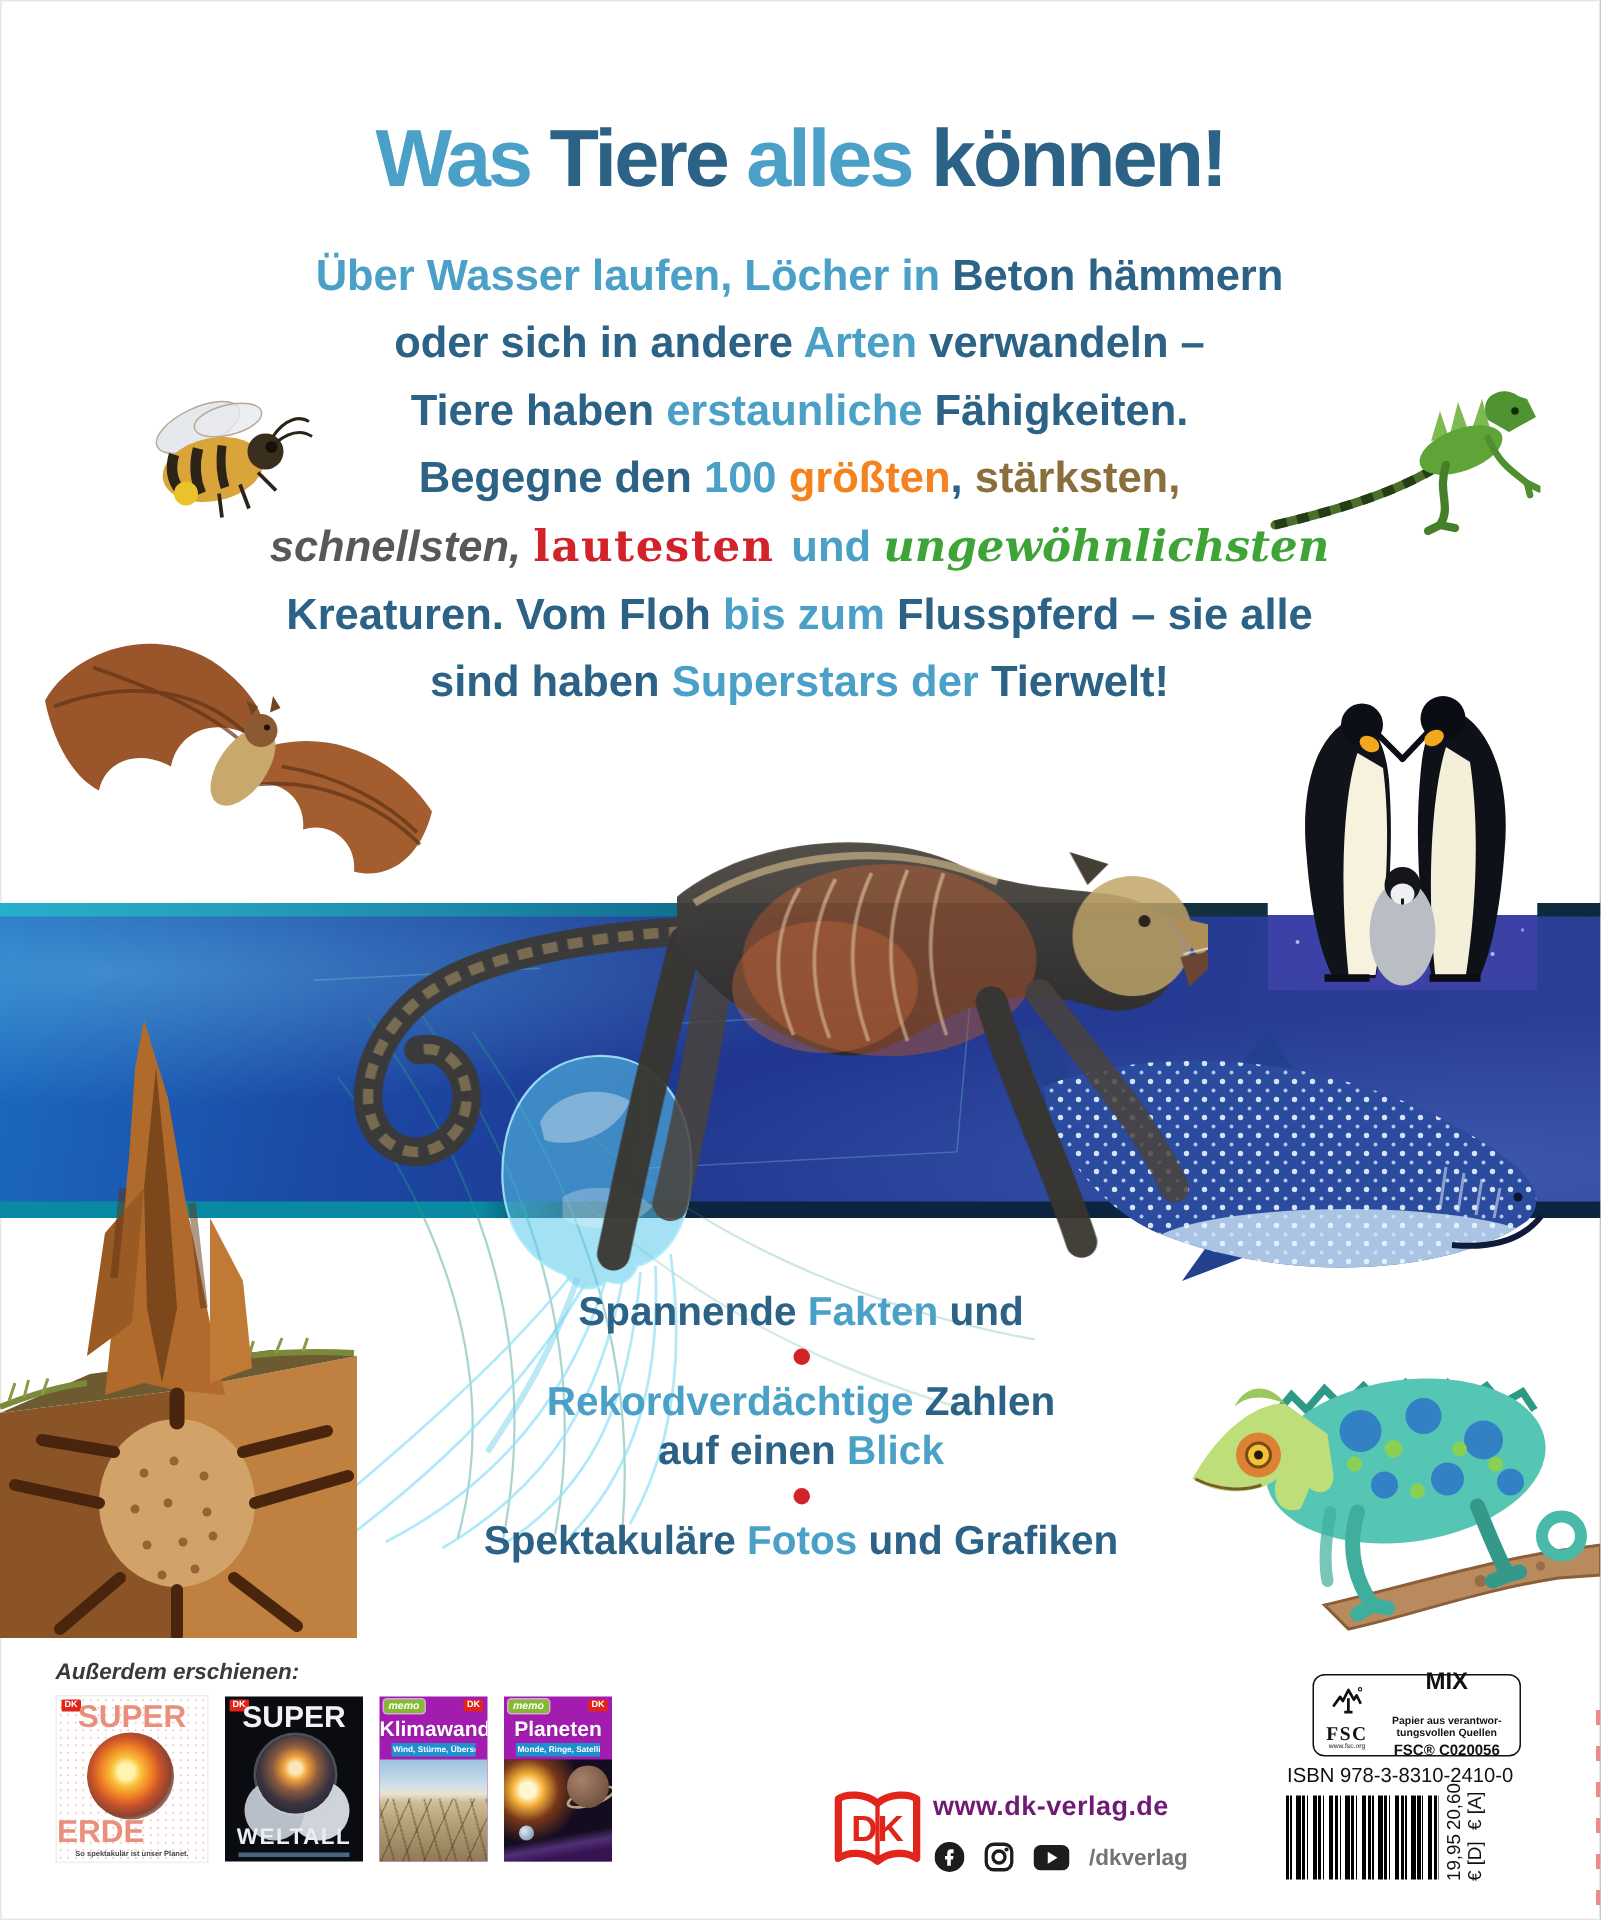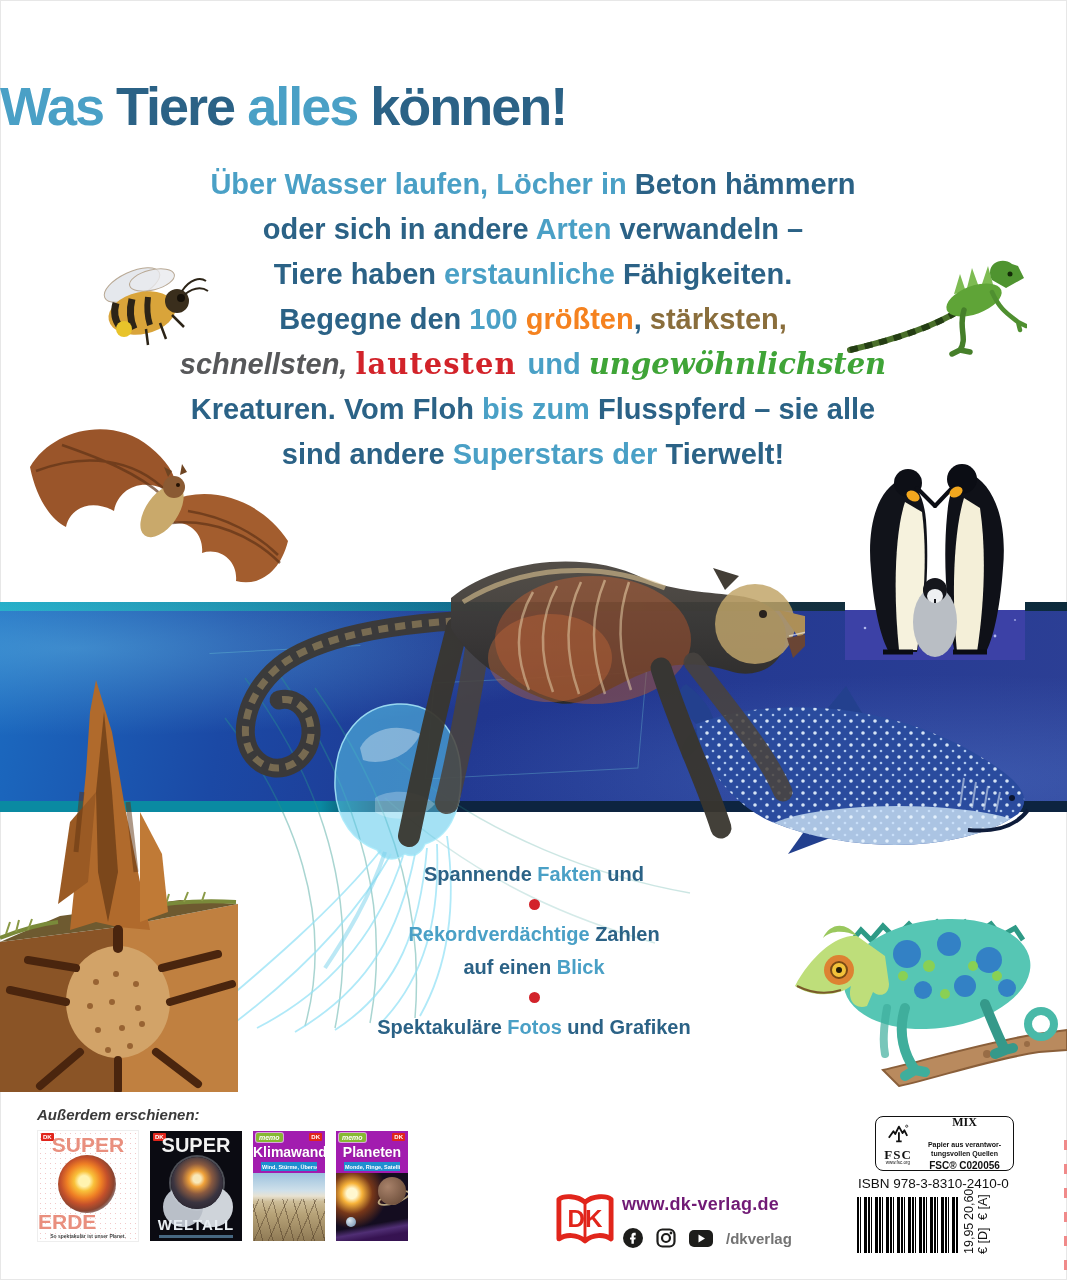--- a/index.html
+++ b/index.html
@@ -9,39 +9,39 @@
 
   
   .seg-dark{color:var(--accent-dark,#2b6286);}
   .seg-light{color:var(--accent-light,#4aa0c6);}
   .seg-orange{color:var(--orange,#f5821f);}
   .seg-brown{color:var(--brown,#8a6e3c);}
   .seg-grayital{color:var(--gray,#57585a);font-style:italic;text-align:right;}
   .seg-red{color:var(--red,#d2232a);font-family:"DejaVu Serif",serif;letter-spacing:1px;}
   .seg-green{color:var(--green,#3fa437);font-family:"DejaVu Serif",serif;font-style:italic;}
 
-  .title{left:0;right:0;top:76px;font-weight:bold;font-size:54px;
+  .title{left:0;right:0;top:76px;text-align:center;font-weight:bold;font-size:54px;
          letter-spacing:-2px;line-height:60px;z-index:5;}
   .intro{left:128px;width:810px;top:162px;text-align:center;font-weight:bold;font-size:29px;
          line-height:45px;z-index:5;}
 
   
   .band{left:0;top:602px;width:1067px;height:210px;z-index:1;
         background:linear-gradient(100deg,#1b6ac0 0%,#1b49a5 22%,#20368f 45%,#253a92 70%,#2c3f95 100%);}
   .band::before{content:"";position:absolute;left:0;top:0;width:100%;height:9px;
         background:linear-gradient(90deg,#14a7c0,#0c6d8e 40%,#14303f 75%,#0c2a3c);}
   .band::after{content:"";position:absolute;left:0;bottom:0;width:100%;height:11px;
         background:linear-gradient(90deg,#0a8aa2 0,#0a8aa2 30%,#0d2440 36%,#0d2440 100%);}
   .band-glow{position:absolute;inset:0;
         background:radial-gradient(ellipse at 7% 22%,rgba(120,210,240,.38),transparent 38%),
                    radial-gradient(ellipse at 88% 85%,rgba(100,150,230,.30),transparent 42%);}
   .blueprint{position:absolute;border:1px solid rgba(130,230,225,.28);transform:skewX(-8deg) rotate(-3deg);}
 
   
-  .features{left:274px;width:520px;top:858px;text-align:center;font-weight:bold;font-size:20px;
+  .features{left:274px;width:520px;top:858px;text-align:center;font-weight:bold;font-size:27px;
             line-height:33px;z-index:5;}
   .dot{width:11px;height:11px;border-radius:50%;background:var(--red,#d2232a);margin:8px auto;}
 
   
   .also-label{left:37px;top:1106px;font-size:15px;font-weight:bold;color:#3a3a3a;z-index:5;font-style:italic;}
   .covers{left:37px;top:1130px;display:flex;gap:11px;align-items:center;z-index:5;}
   .cover{position:relative;height:110px;overflow:hidden;flex:none;}
   .cv-erde{width:100px;background:#fff;border:1px solid #eee;
            background-image:radial-gradient(#f2c9c9 .8px,transparent .9px);background-size:5px 5px;}
   .cv-erde .t1{position:absolute;top:2px;left:0;right:0;text-align:center;font-size:21px;font-weight:800;color:#e98f7e;}
@@ -92,21 +92,21 @@
   .social{left:623px;top:1228px;display:flex;gap:13px;align-items:center;z-index:5;}
   .handle{font-size:15px;font-weight:bold;color:#737373;}
 
   
   .fsc{left:875px;top:1116px;width:137px;height:53px;border:1.6px solid #111;border-radius:8px;
        display:flex;align-items:center;z-index:5;background:#fff;}
   .fsc-left{width:44px;text-align:center;line-height:1;padding-top:2px;}
   .fsc-left .fsc-word{font-family:"Liberation Serif",serif;font-weight:bold;font-size:13px;letter-spacing:1px;color:#111;}
   .fsc-left .fsc-url{font-size:4.5px;color:#111;}
   .fsc-right{flex:1;text-align:center;line-height:1.18;padding-right:4px;}
-  .fsc-right .mix{font-size:12px;font-weight:bold;color:#111;margin-bottom:12px;font-family:Liberation Serif, serif;}
+  .fsc-right .mix{font-size:16px;font-weight:bold;color:#111;margin-bottom:12px;}
   .fsc-right .small{font-size:7px;font-weight:bold;color:#111;}
   .fsc-right .cert{font-size:10px;font-weight:bold;color:#111;margin-top:2px;}
 
   
   .isbn-text{left:858px;top:1176px;font-size:13.5px;color:#111;z-index:5;}
   .barcode{left:857px;top:1197px;width:102px;height:56px;z-index:5;
      background:repeating-linear-gradient(90deg,#000 0,#000 2px,#fff 2px,#fff 3px,#000 3px,#000 4px,#fff 4px,#fff 7px,#000 7px,#000 10px,#fff 10px,#fff 11px);}
   .prices{left:962px;top:1192px;height:62px;writing-mode:vertical-rl;transform:rotate(180deg);
      display:flex;gap:3px;font-size:12.5px;color:#111;z-index:5;}
   .reg-marks{right:0;top:1140px;width:3px;height:132px;z-index:5;
@@ -119,21 +119,21 @@
 
   <div class="abs title"><span class="seg-light">Was </span><span class="seg-dark">Tiere </span><span class="seg-light">alles </span><span class="seg-dark">können!</span></div>
 
   <div class="abs intro">
     <div><span class="seg-light">Über Wasser laufen, Löcher in </span><span class="seg-dark">Beton hämmern</span></div>
     <div><span class="seg-dark">oder sich in andere </span><span class="seg-light">Arten</span><span class="seg-dark"> verwandeln –</span></div>
     <div><span class="seg-dark">Tiere haben </span><span class="seg-light">erstaunliche </span><span class="seg-dark">Fähigkeiten.</span></div>
     <div><span class="seg-dark">Begegne den </span><span class="seg-light">100 </span><span class="seg-orange">größten</span><span class="seg-dark">, </span><span class="seg-brown">stärksten,</span></div>
     <div><span class="seg-grayital">schnellsten, </span><span class="seg-red">lautesten </span><span class="seg-light">und </span><span class="seg-green">ungewöhnlichsten</span></div>
     <div><span class="seg-dark">Kreaturen. Vom Floh </span><span class="seg-light">bis zum </span><span class="seg-dark">Flusspferd – sie alle</span></div>
-    <div><span class="seg-dark">sind andere </span><span class="seg-light">Superstars der </span><span class="seg-dark">Tierwelt!</span></div>
+    <div><span class="seg-dark">sind haben </span><span class="seg-light">Superstars der </span><span class="seg-dark">Tierwelt!</span></div>
   </div>
 
   <div class="abs band">
     <div class="band-glow"></div>
     <div class="blueprint" style="left:430px;top:75px;width:210px;height:95px;"></div>
     <div class="blueprint" style="left:210px;top:45px;width:150px;height:2px;border-width:0 0 1px 0;"></div>
   </div>
 
   <svg class="abs" style="left:80px;top:255px;z-index:2" width="130" height="95" viewBox="0 0 130 95">
     <ellipse cx="52" cy="30" rx="30" ry="13" fill="rgba(222,226,232,.78)" stroke="#b8a894" stroke-width="1" transform="rotate(-25 52 30)"></ellipse>

